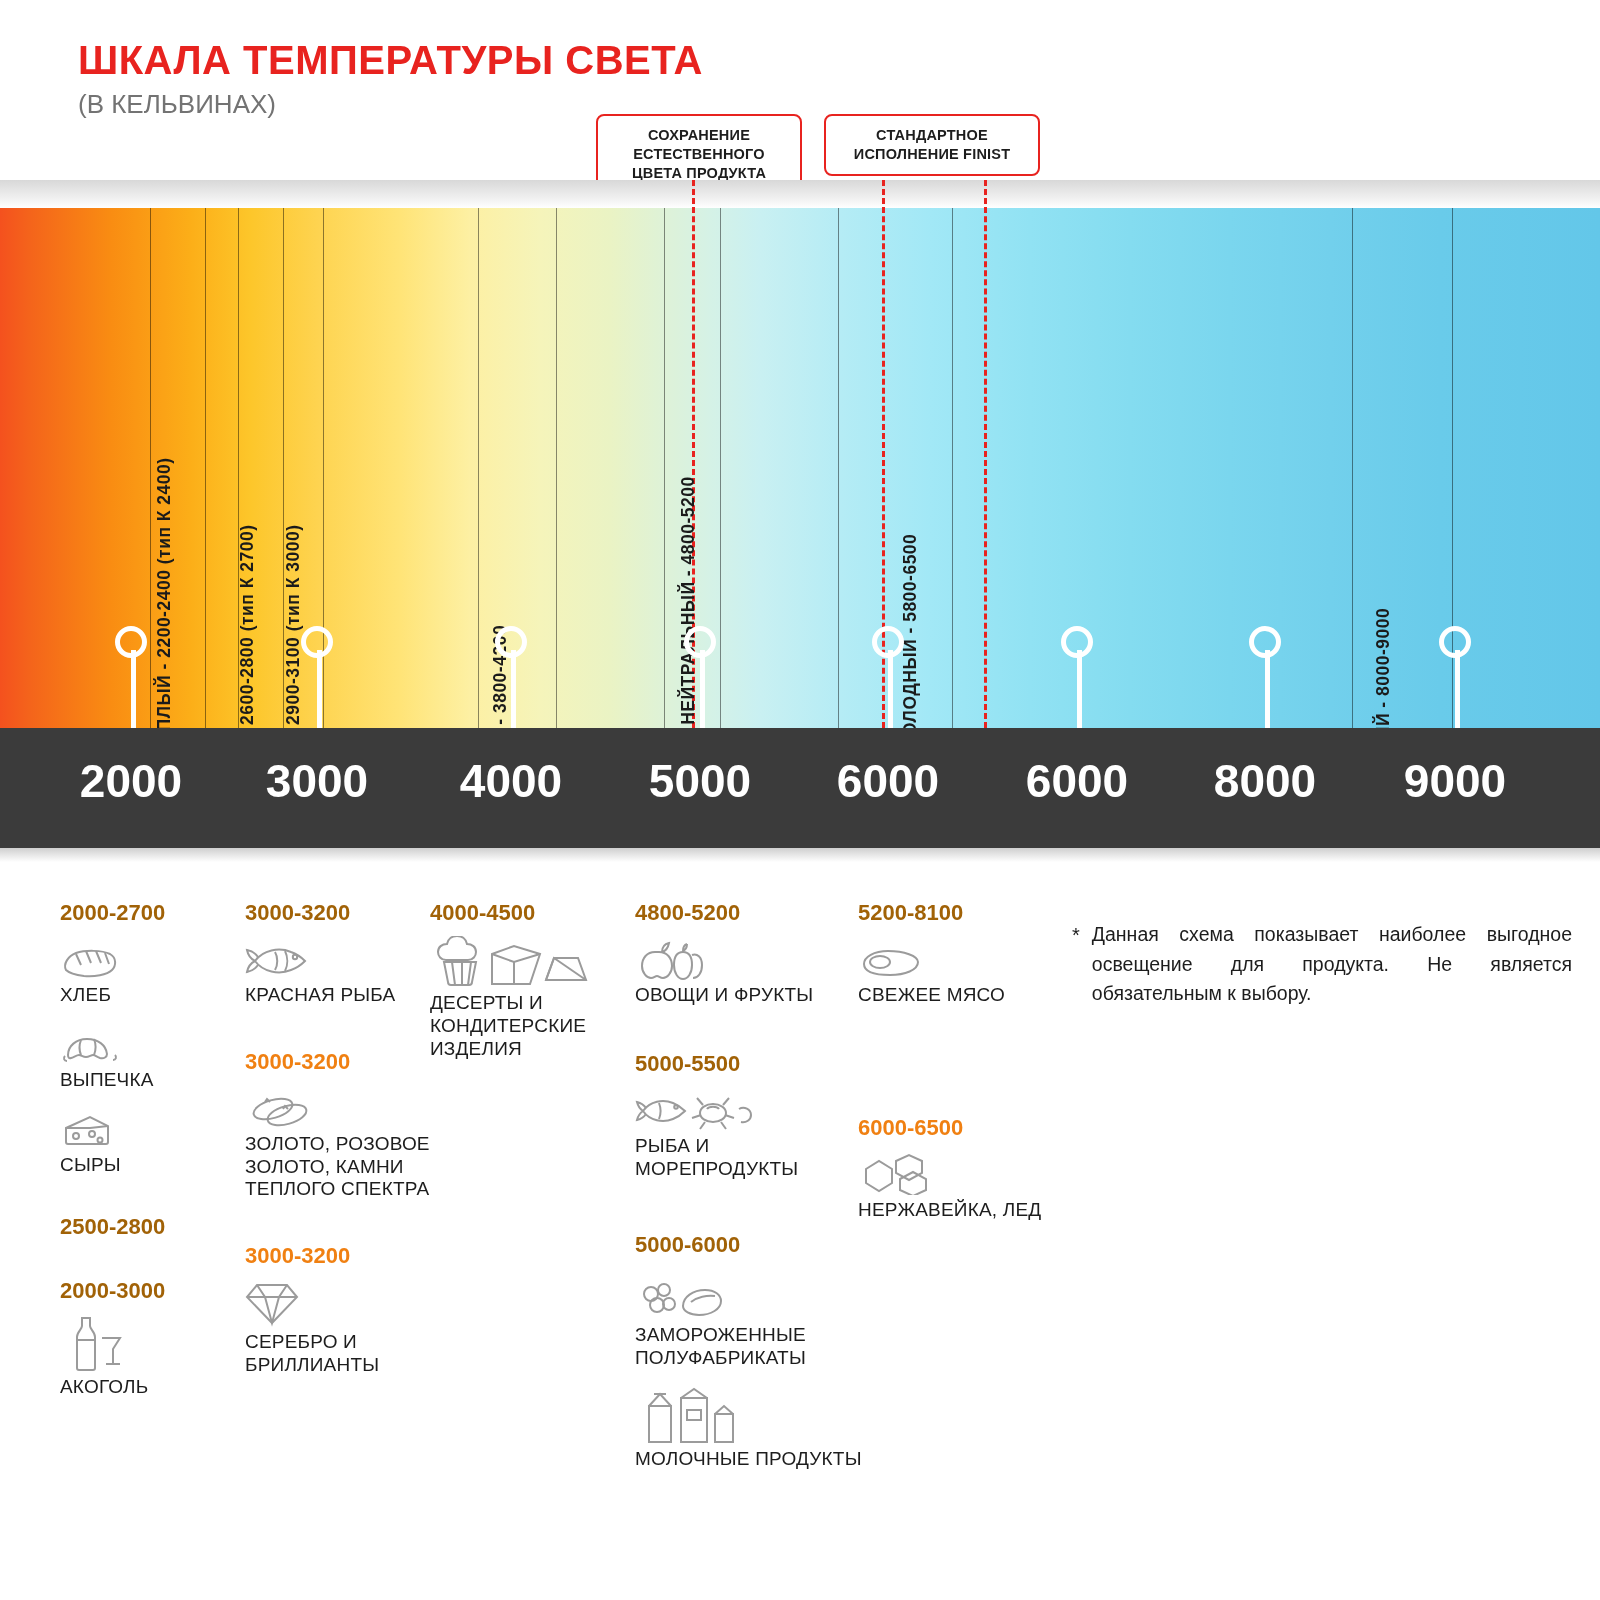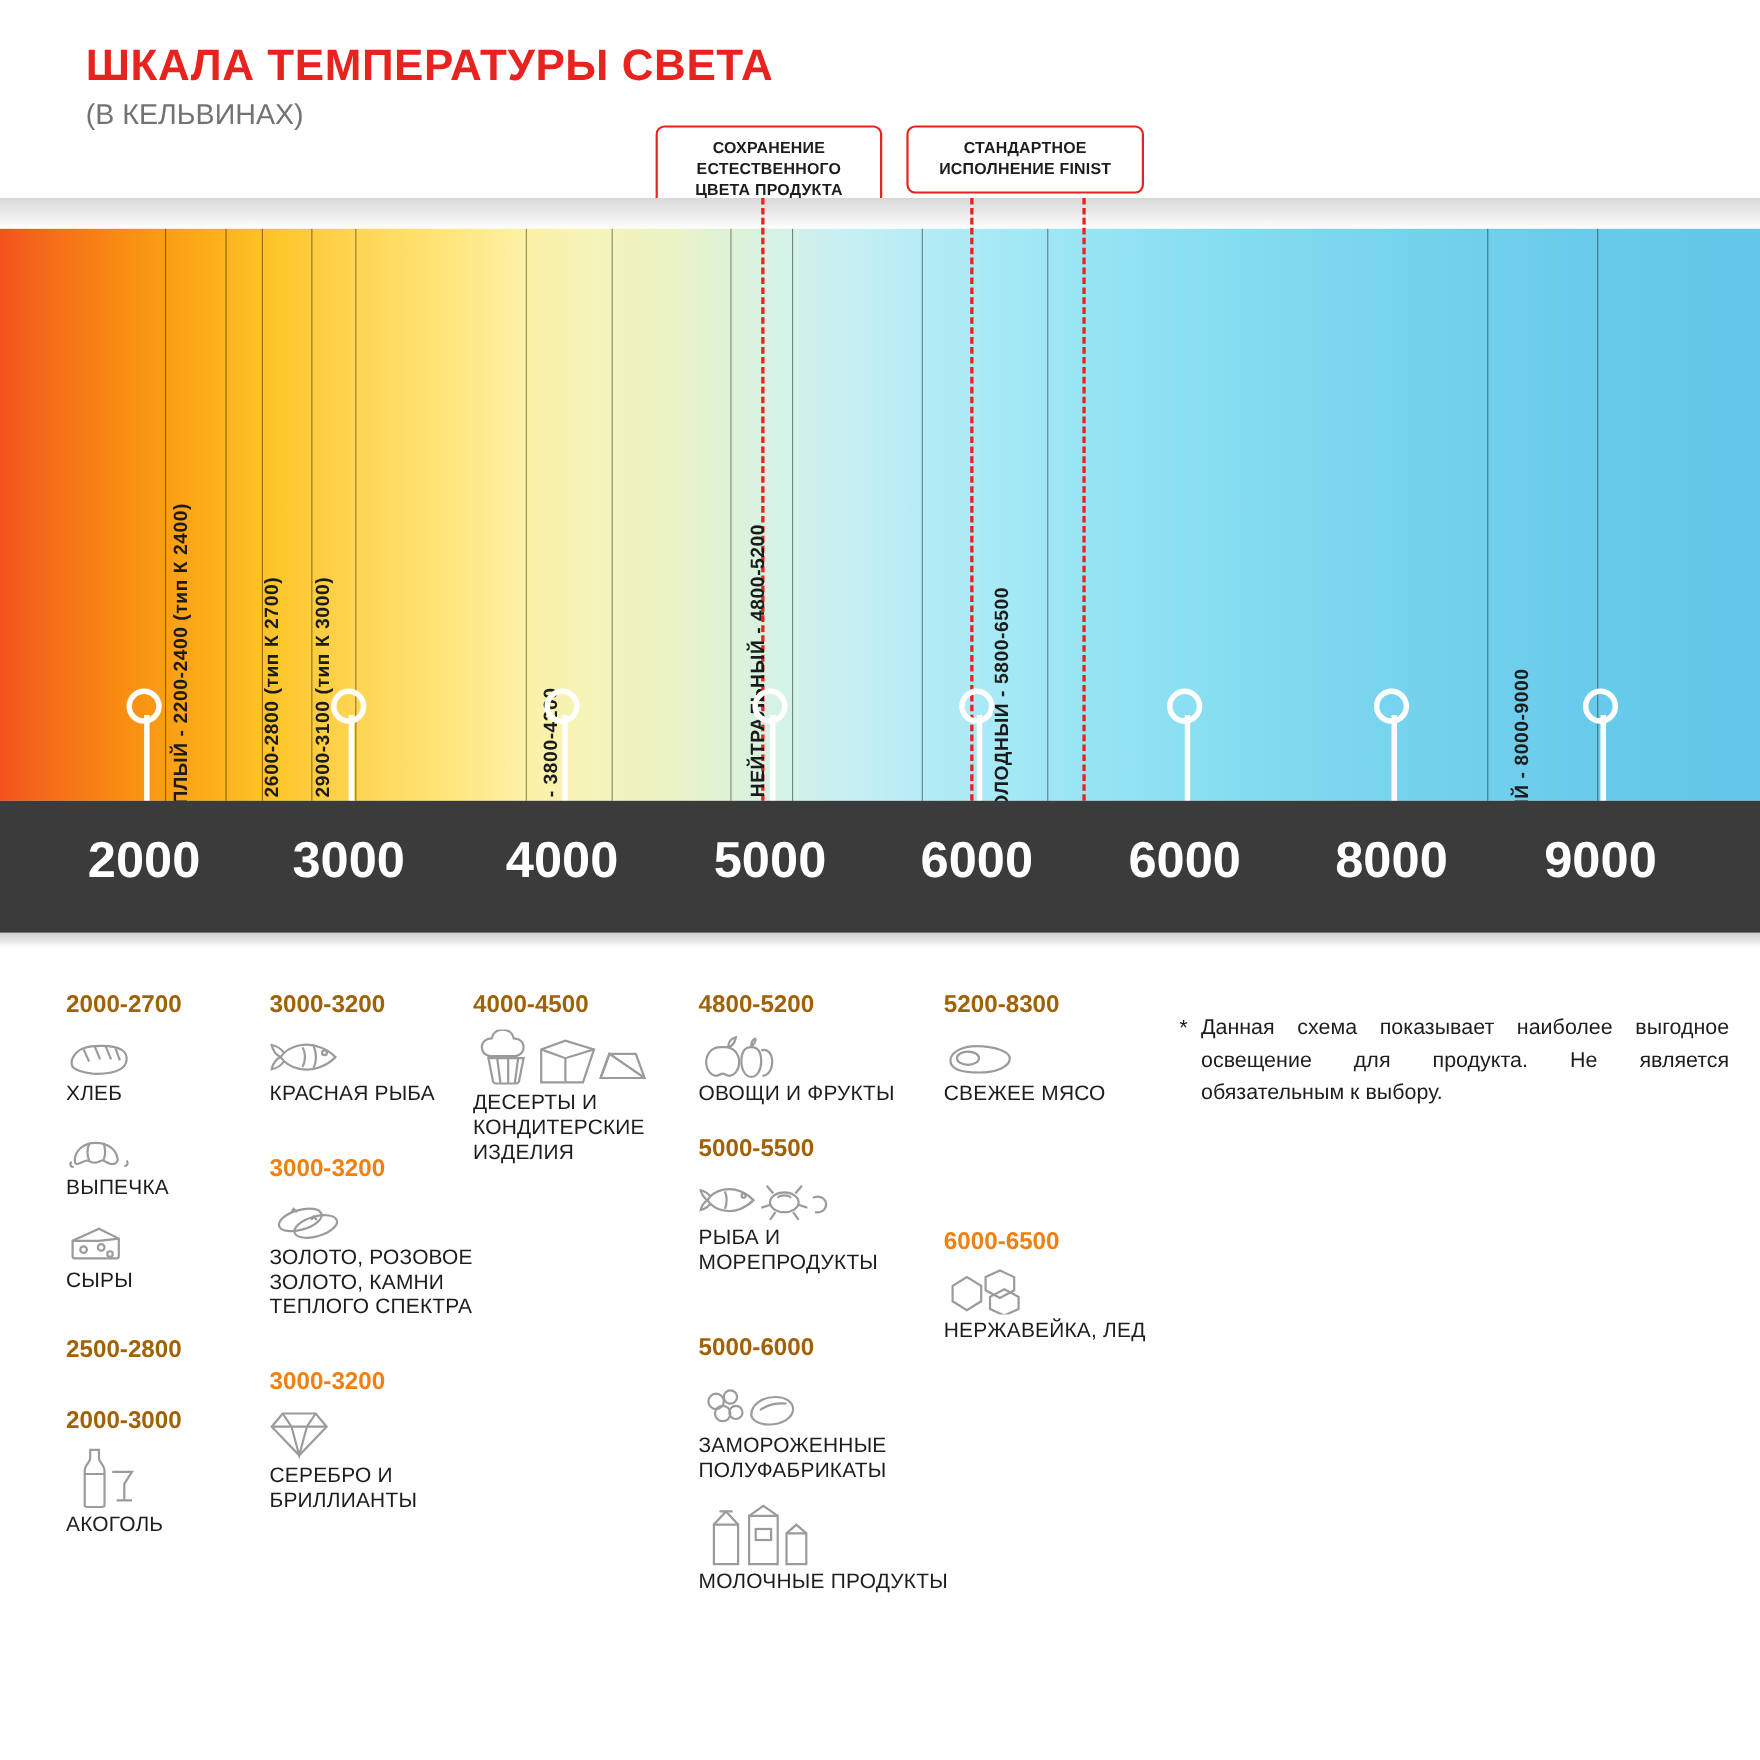--- a/index.html
+++ b/index.html
@@ -444,21 +444,21 @@
                 <path d="M48 14c-6 0-9 5-9 13 0 8 4 14 9 14s9-6 9-14c0-8-3-13-9-13z"></path>
                 <path d="M57 17c5-2 10 2 10 10 0 8-4 13-9 13"></path>
                 <path d="M52 6c0 3-2 6-4 7 0-3 1-6 4-7"></path>
               </g>
             </svg>
         </div>
         <div class="lg-text">ОВОЩИ И ФРУКТЫ</div>
       </div>
     </div>
 
-    <div class="lg-group" style="margin-top:24px">
+    <div class="lg-group" style="margin-top:44px">
       <div class="lg-range red">5000-5500</div>
       <div class="lg-item">
         <div class="lg-icon">
           <svg width="120" height="42" viewBox="0 0 120 42">
               <g fill="none" stroke="#9b9b9b" stroke-width="2">
                 <path d="M8 22c7-10 20-12 30-8 5 2 9 5 12 8-3 3-7 6-12 8-10 4-23 2-30-8z"></path>
                 <path d="M8 22c-3-2-5-5-6-9 4 1 7 3 9 6M8 22c-3 2-5 5-6 9 4-1 7-3 9-6"></path>
                 <circle cx="41" cy="18" r="1.8"></circle>
                 <path d="M24 14c2 5 2 11 0 16"></path>
                 <ellipse cx="78" cy="24" rx="13" ry="9"></ellipse>
@@ -503,21 +503,21 @@
               </g>
             </svg>
         </div>
         <div class="lg-text">МОЛОЧНЫЕ ПРОДУКТЫ</div>
       </div>
     </div>
   </div>
 
   <div class="legend-col" style="left:858px; width:190px">
     <div class="lg-group">
-      <div class="lg-range red">5200-8300</div>
+      <div class="lg-range red">5200-8100</div>
       <div class="lg-item">
         <div class="lg-icon">
           <svg width="62" height="34" viewBox="0 0 62 34">
               <g fill="none" stroke="#9b9b9b" stroke-width="2">
                 <path d="M6 18c0-7 10-13 24-13 16 0 30 5 30 11 0 8-13 13-28 13C15 29 6 25 6 18z"></path>
                 <ellipse cx="22" cy="16" rx="10" ry="6"></ellipse>
               </g>
             </svg>
         </div>
         <div class="lg-text">СВЕЖЕЕ МЯСО</div>

